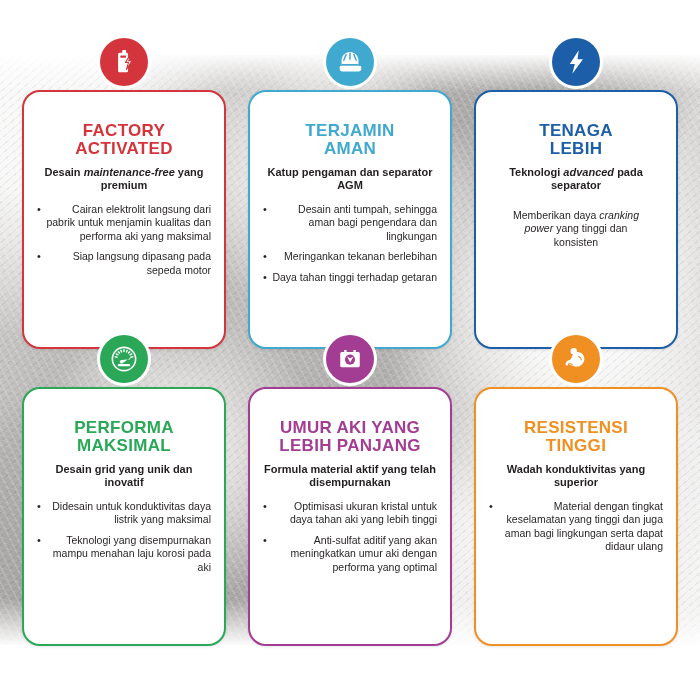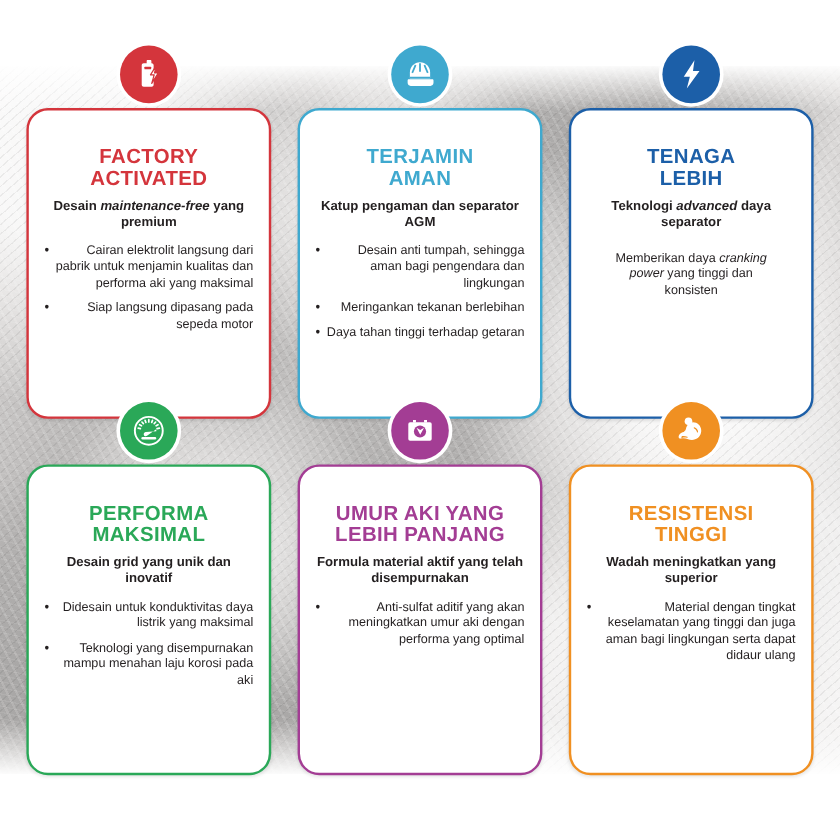--- a/index.html
+++ b/index.html
@@ -206,21 +206,21 @@
       <div class="badge">
         <svg viewBox="0 0 32 32" aria-hidden="true">
           <path fill="#ffffff" d="M18.9 3.5L9.4 18.1h5.4L12.1 28.5 23.4 13h-5.8z"></path>
         </svg>
       </div>
       <div class="card">
         <h2 class="title">
           <span>TENAGA</span><br>
           <span>LEBIH</span>
         </h2>
-        <p class="sub"><span>Teknologi </span><em>advanced</em><span> daya separator</span></p>
+        <p class="sub"><span>Teknologi </span><em>advanced</em><span> pada separator</span></p>
         <p class="plain"><span>Memberikan daya </span><em>cranking power</em><span> yang tinggi dan konsisten</span></p>
       </div>
     </div>
 
     <div class="cell" data-accent="green">
       <div class="badge">
         <svg viewBox="0 0 32 32" aria-hidden="true">
           <circle cx="16" cy="16" r="12.4" fill="none" stroke="#ffffff" stroke-width="1.7"></circle>
           <g stroke="#ffffff" stroke-width="1.5" stroke-linecap="round">
             <line x1="6.6" y1="13.6" x2="8.5" y2="14.1"></line>
@@ -259,40 +259,41 @@
           <path fill="#ffffff" d="M12.9 13.2l3.3 6.4 3.4-6.4-3.4 2z"></path>
         </svg>
       </div>
       <div class="card">
         <h2 class="title">
           <span>UMUR AKI YANG</span><br>
           <span>LEBIH PANJANG</span>
         </h2>
         <p class="sub">Formula material aktif yang telah disempurnakan</p>
         <ul class="bullets">
+          <li>Optimisasi ukuran kristal untuk daya tahan aki yang lebih tinggi</li>
           <li>Anti-sulfat aditif yang akan meningkatkan umur aki dengan performa yang optimal</li>
         </ul>
       </div>
     </div>
 
     <div class="cell" data-accent="orange">
       <div class="badge">
         <svg viewBox="0 0 32 32" aria-hidden="true">
           <circle cx="13.6" cy="7.6" r="3.4" fill="#ffffff"></circle>
           <path fill="#ffffff" d="M17.6 8.4c3.9 0 7 3 7.3 6.8.3 3.8-1.9 7.2-5.4 8.4-2 .7-4.3.6-6.3-.2l-.5-.2c-1.9-.8-4-.9-6-.3-1 .3-2-.5-1.9-1.6.2-1.9 1.6-3.5 3.5-4 1.5-.4 2.6-1.6 3-3 .7-3.4 3.4-5.9 6.3-5.9z"></path>
           <path fill="#f09022" d="M7.9 20.6c1.6-.2 3.2.1 4.7.7.5.2.3 1-.3.9-1.5-.3-3-.3-4.5.1-.6.2-.9-.6.1-1.7z"></path>
           <path fill="#f09022" d="M18.8 12.9c1.9.5 3.2 2.2 3.3 4.1 0 .6-.9.7-1 .1-.2-1.5-1.2-2.7-2.6-3.2-.5-.2-.3-1.1.3-1z"></path>
         </svg>
       </div>
       <div class="card">
         <h2 class="title">
           <span>RESISTENSI</span><br>
           <span>TINGGI</span>
         </h2>
-        <p class="sub"><span>Wadah </span><span>meningkatkan</span><span> yang superior</span></p>
+        <p class="sub"><span>Wadah </span><span>konduktivitas</span><span> yang superior</span></p>
         <ul class="bullets">
           <li>Material dengan tingkat keselamatan yang tinggi dan juga aman bagi lingkungan serta dapat didaur ulang</li>
         </ul>
       </div>
     </div>
 
   </div>
 </div>
 
 </body></html>

